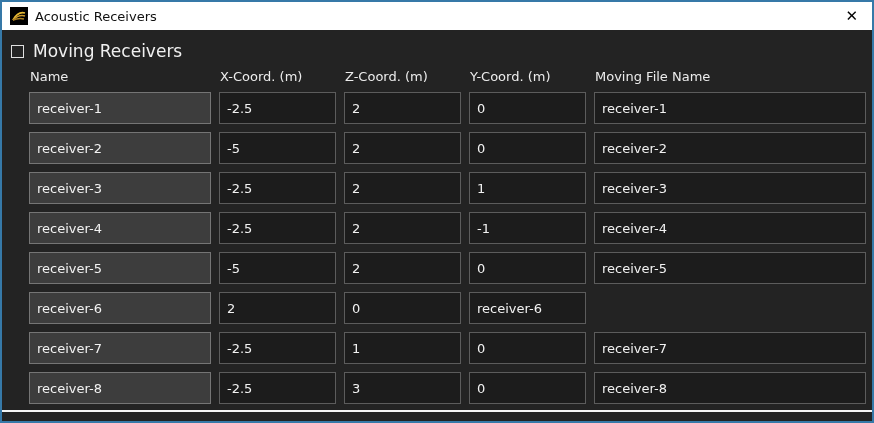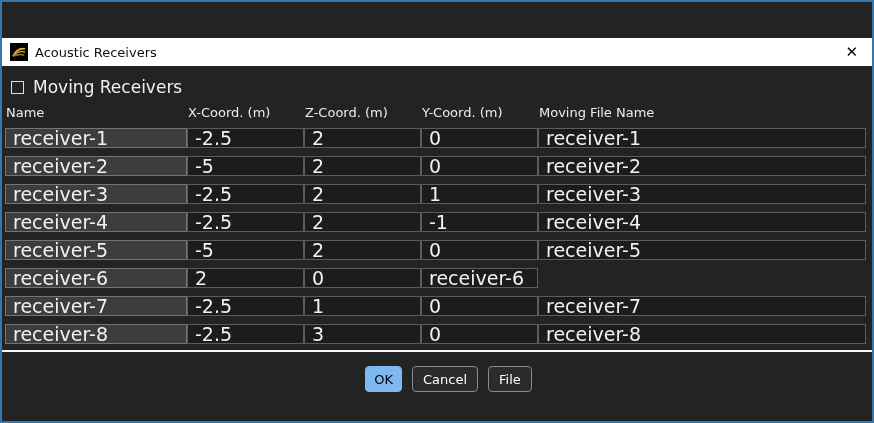--- a/index.html
+++ b/index.html
@@ -10,21 +10,20 @@
     background:#232323;
     font-family:"DejaVu Sans","Liberation Sans",sans-serif;
     position:relative;
     overflow:hidden;
   }
   
   .titlebar{
     height:28px;background:#ffffff;color:#000;
     display:flex;align-items:center;
     padding:0 8px;
-    margin-top:36px;
   }
   .app-icon{width:18px;height:18px;display:inline-block;margin-right:7px;flex:0 0 auto;}
   .title-text{font-size:13px;color:#111;flex:1 1 auto;}
   .close-btn{
     font-size:15px;color:#000;line-height:1;
     padding:2px 6px;cursor:default;flex:0 0 auto;
   }
   
   .content{padding:0;color:#ececec;}
   .checkbox-row{
@@ -52,28 +51,30 @@
     width:16px;display:flex;flex-direction:column;
     align-items:center;justify-content:center;flex:0 0 auto;
   }
   .spin-arrows div{
     font-size:7px;line-height:7px;color:#d8d8d8;cursor:default;
   }
   
   .grid{
     display:grid;
     grid-template-columns:182px 117px 117px 117px 1fr;
+    column-gap:8px;
     padding:0 6px 0 3px;
+    margin-left:24px;
   }
   .header-row{margin-top:8px;font-size:13px;color:#ececec;}
   .header-row span{padding-left:1px;}
   .row{margin-top:8px;}
   .field{
-    height:20px;border:1px solid #5c5c5c;background:#1c1c1c;
-    color:#f2f2f2;font-family:inherit;font-size:19px;
+    height:32px;border:1px solid #5c5c5c;background:#1c1c1c;
+    color:#f2f2f2;font-family:inherit;font-size:13px;
     padding:0 7px;outline:none;width:100%;
   }
   .name-field{
     background:#3d3d3d;border:1px solid #757575;
   }
   .separator{
     height:2px;background:#f5f5f5;margin-top:6px;
   }
   
   .button-bar{

